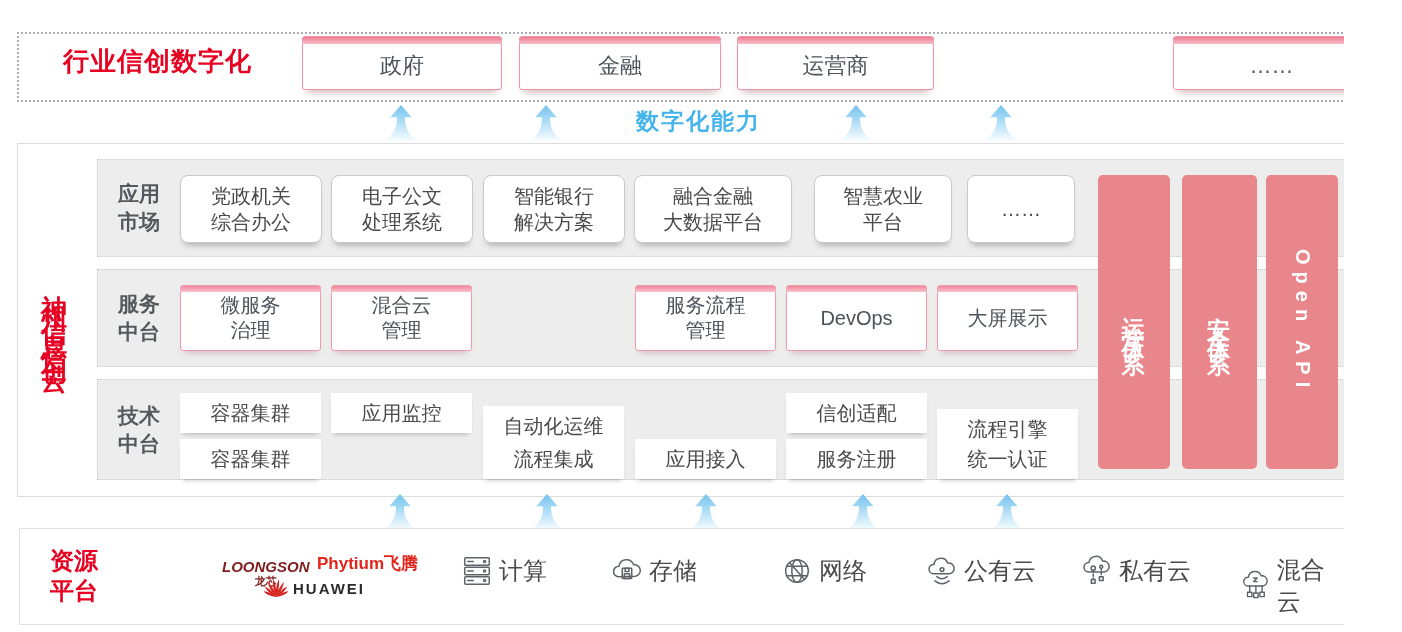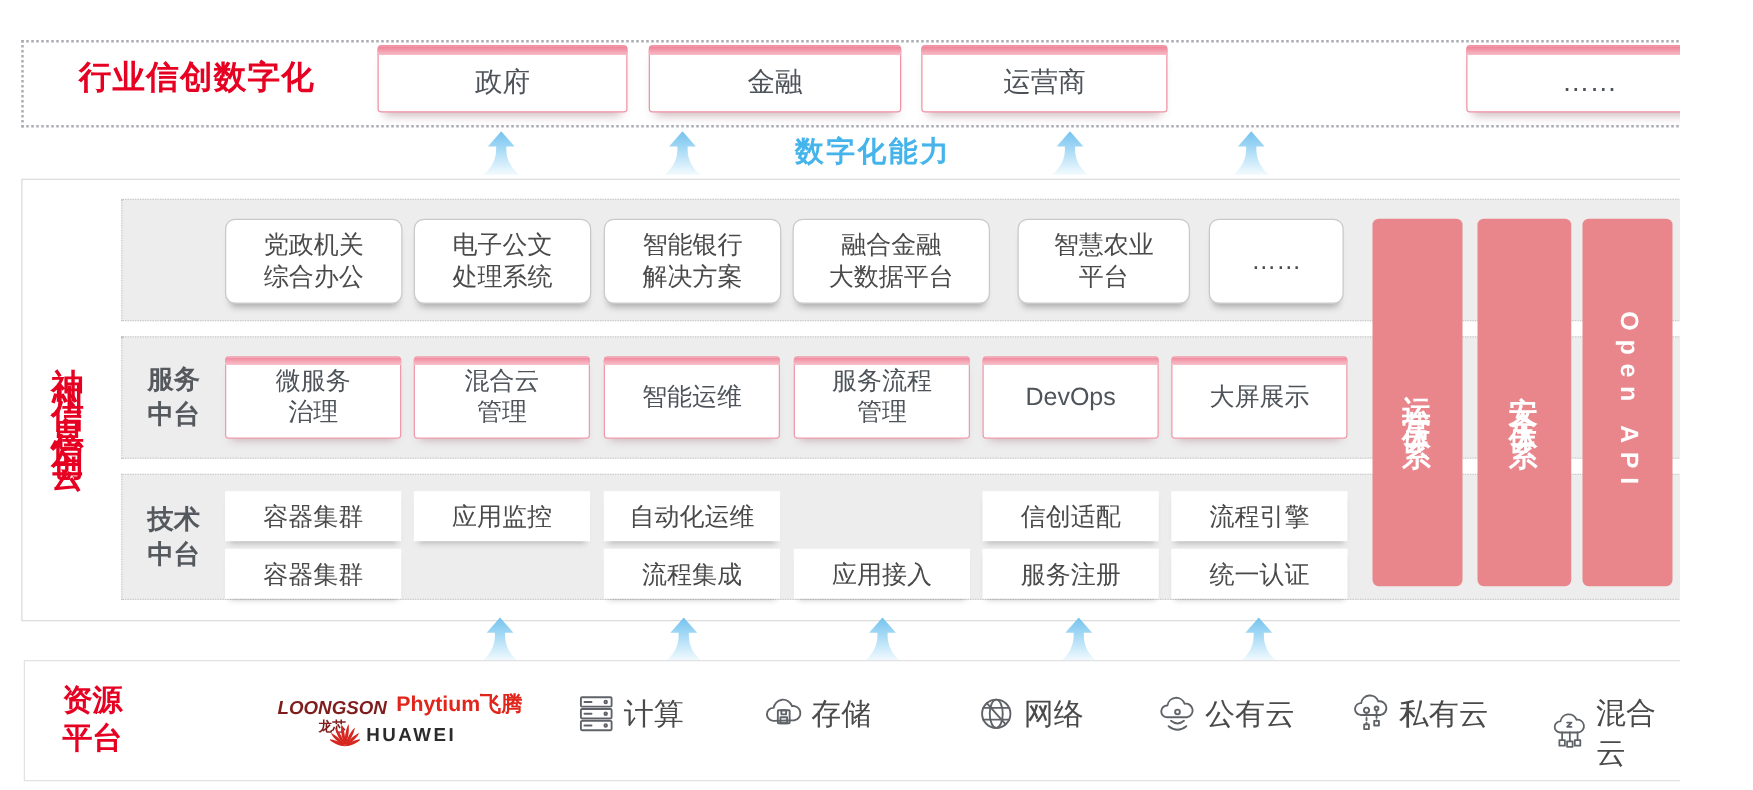--- a/index.html
+++ b/index.html
@@ -118,20 +118,22 @@
       <use href="#arrowShape" fill="url(#arrowGrad)"></use>
     </svg>
 
   <div class="main-box"></div>
   <div class="side-title">神州信息信创云</div>
 
   <div class="row row1"></div>
   <div class="row row2"></div>
   <div class="row row3"></div>
 
+  <div class="row-label" style="left:104px;top:180px">应用
+市场</div>
   <div class="row-label" style="left:104px;top:290px">服务
 中台</div>
   <div class="row-label" style="left:104px;top:402px">技术
 中台</div>
 
   <div class="cell app-box" style="left:331px;width:142px"><span>电子公文
 处理系统</span></div>
   <div class="cell app-box" style="left:180px;width:142px"><span>党政机关
 综合办公</span></div>
   <div class="cell app-box" style="left:483px;width:142px"><span>智能银行
@@ -139,31 +141,30 @@
   <div class="cell app-box" style="left:634px;width:158px"><span>融合金融
 大数据平台</span></div>
   <div class="cell app-box" style="left:814px;width:138px"><span>智慧农业
 平台</span></div>
   <div class="cell app-box" style="left:967px;width:108px"><span>……</span></div>
 
   <div class="cell svc-box" style="left:180px;width:141px"><span>微服务
 治理</span></div>
   <div class="cell svc-box" style="left:331px;width:141px"><span>混合云
 管理</span></div>
-  <div class="cell svc-box" style="left:483px;width:141px"><span>智能运维</span></div>
   <div class="cell svc-box" style="left:635px;width:141px"><span>服务流程
 管理</span></div>
   <div class="cell svc-box" style="left:786px;width:141px"><span>DevOps</span></div>
   <div class="cell svc-box" style="left:937px;width:141px"><span>大屏展示</span></div>
 
   <div class="cell tech-box" style="left:180px;width:141px;top:393px"><span>容器集群</span></div>
   <div class="cell tech-box" style="left:331px;width:141px;top:393px"><span>应用监控</span></div>
-  <div class="cell tech-box" style="left:483px;width:141px;top:393px"><span>自动化运维</span></div>
+  <div class="cell tech-box" style="left:483px;width:141px;top:406px"><span>自动化运维</span></div>
   <div class="cell tech-box" style="left:786px;width:141px;top:393px"><span>信创适配</span></div>
-  <div class="cell tech-box" style="left:937px;width:141px;top:393px"><span>流程引擎</span></div>
+  <div class="cell tech-box" style="left:937px;width:141px;top:409px"><span>流程引擎</span></div>
   <div class="cell tech-box" style="left:180px;width:141px;top:439px"><span>容器集群</span></div>
   <div class="cell tech-box" style="left:483px;width:141px;top:439px"><span>流程集成</span></div>
   <div class="cell tech-box" style="left:635px;width:141px;top:439px"><span>应用接入</span></div>
   <div class="cell tech-box" style="left:786px;width:141px;top:439px"><span>服务注册</span></div>
   <div class="cell tech-box" style="left:937px;width:141px;top:439px"><span>统一认证</span></div>
 
   <div class="pillar" style="left:1098px;width:72px">运营体系</div>
   <div class="pillar" style="left:1182px;width:75px">安全体系</div>
   <div class="pillar latin" style="left:1266px;width:72px">Open API</div>
 

